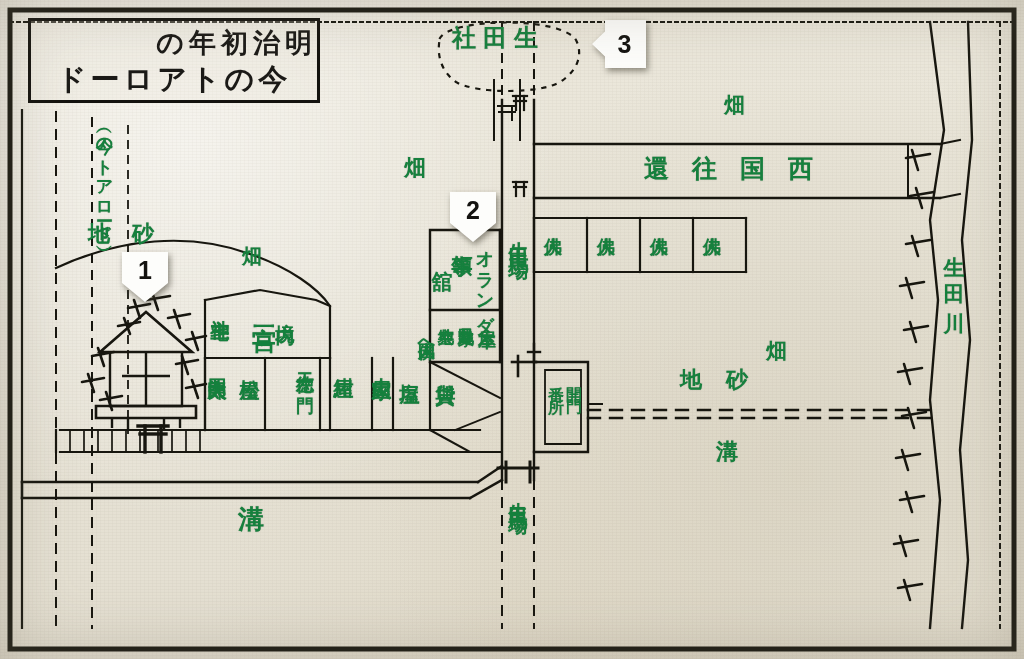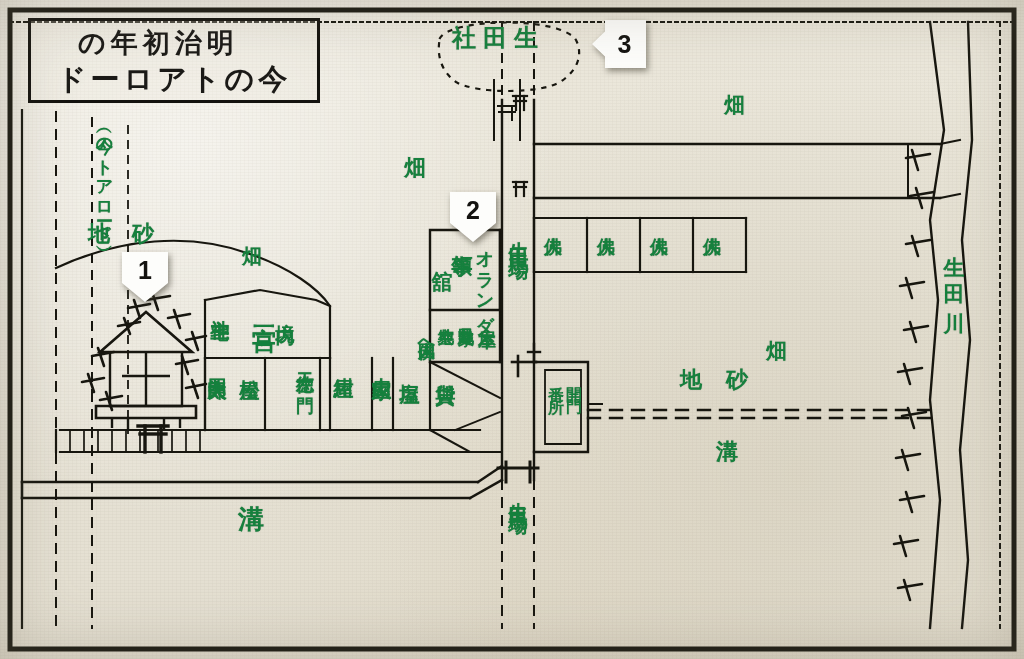--- a/index.html
+++ b/index.html
@@ -33,21 +33,21 @@
   .t{position:absolute;white-space:nowrap;line-height:1;color:#15803d;
      font-family:"DejaVu Serif","Liberation Serif",serif;font-weight:700;
      text-shadow:0 0 1px rgba(30,28,20,.35);}
   .v{writing-mode:vertical-rl;text-orientation:upright;white-space:nowrap;}
   .rtl{direction:rtl;unicode-bidi:bidi-override;}
 
   .title-box{
     position:absolute;left:28px;top:18px;width:286px;height:79px;
     border:3px solid #13120e;background:rgba(235,231,219,.25);
   }
-  .title-l1{position:absolute;left:0;right:0;top:4px;text-align:left;
+  .title-l1{position:absolute;left:0;right:0;top:4px;text-align:right;
     font-size:27px;font-weight:700;letter-spacing:5px;padding-left:47px;}
   .title-l2{position:absolute;left:0;right:0;top:39px;text-align:center;
     font-size:29px;font-weight:700;letter-spacing:4px;}
 
   
   .mk{position:absolute;width:46px;height:50px;filter:drop-shadow(2px 3px 3px rgba(60,56,44,.55));}
   .mk .body{position:absolute;inset:0;background:#fdfdfb;}
   .mk.down .body{clip-path:polygon(0 0,100% 0,100% 62%,50% 100%,0 62%);}
   .mk.left .body{clip-path:polygon(100% 0,100% 100%,24% 100%,24% 76%,0 50%,24% 24%,24% 0);}
   .mk span{position:absolute;left:0;right:0;top:4px;text-align:center;
@@ -278,20 +278,21 @@
     <div class="t v" style="left:478px;top:316px;font-size:18px;letter-spacing:1px;">本屋</div>
     <div class="t v" style="left:458px;top:316px;font-size:16px;letter-spacing:0px;">巳九月建家</div>
     <div class="t v" style="left:438px;top:316px;font-size:16px;letter-spacing:0px;">空地共</div>
     <div class="t v" style="left:418px;top:330px;font-size:17px;letter-spacing:0px;">佛国人へ</div>
 
     <div class="t rtl" style="left:452px;top:26px;font-size:24px;letter-spacing:7px;">生田社</div>
 
     <div class="t v" style="left:509px;top:226px;font-size:20px;letter-spacing:6px;">生田馬場</div>
     <div class="t v" style="left:509px;top:486px;font-size:19px;letter-spacing:5px;">生田馬場</div>
 
+    <div class="t rtl" style="left:644px;top:156px;font-size:25px;letter-spacing:23px;">西国往還</div>
 
     <div class="t v" style="left:544px;top:224px;font-size:18px;">佛人</div>
     <div class="t v" style="left:597px;top:224px;font-size:18px;">佛人</div>
     <div class="t v" style="left:650px;top:224px;font-size:18px;">佛人</div>
     <div class="t v" style="left:703px;top:224px;font-size:18px;">佛人</div>
 
     <div class="t" style="left:724px;top:94px;font-size:21px;">畑</div>
     <div class="t" style="left:766px;top:340px;font-size:21px;">畑</div>
     <div class="t rtl" style="left:680px;top:368px;font-size:22px;letter-spacing:24px;">砂地</div>
     <div class="t" style="left:716px;top:440px;font-size:22px;">溝</div>

